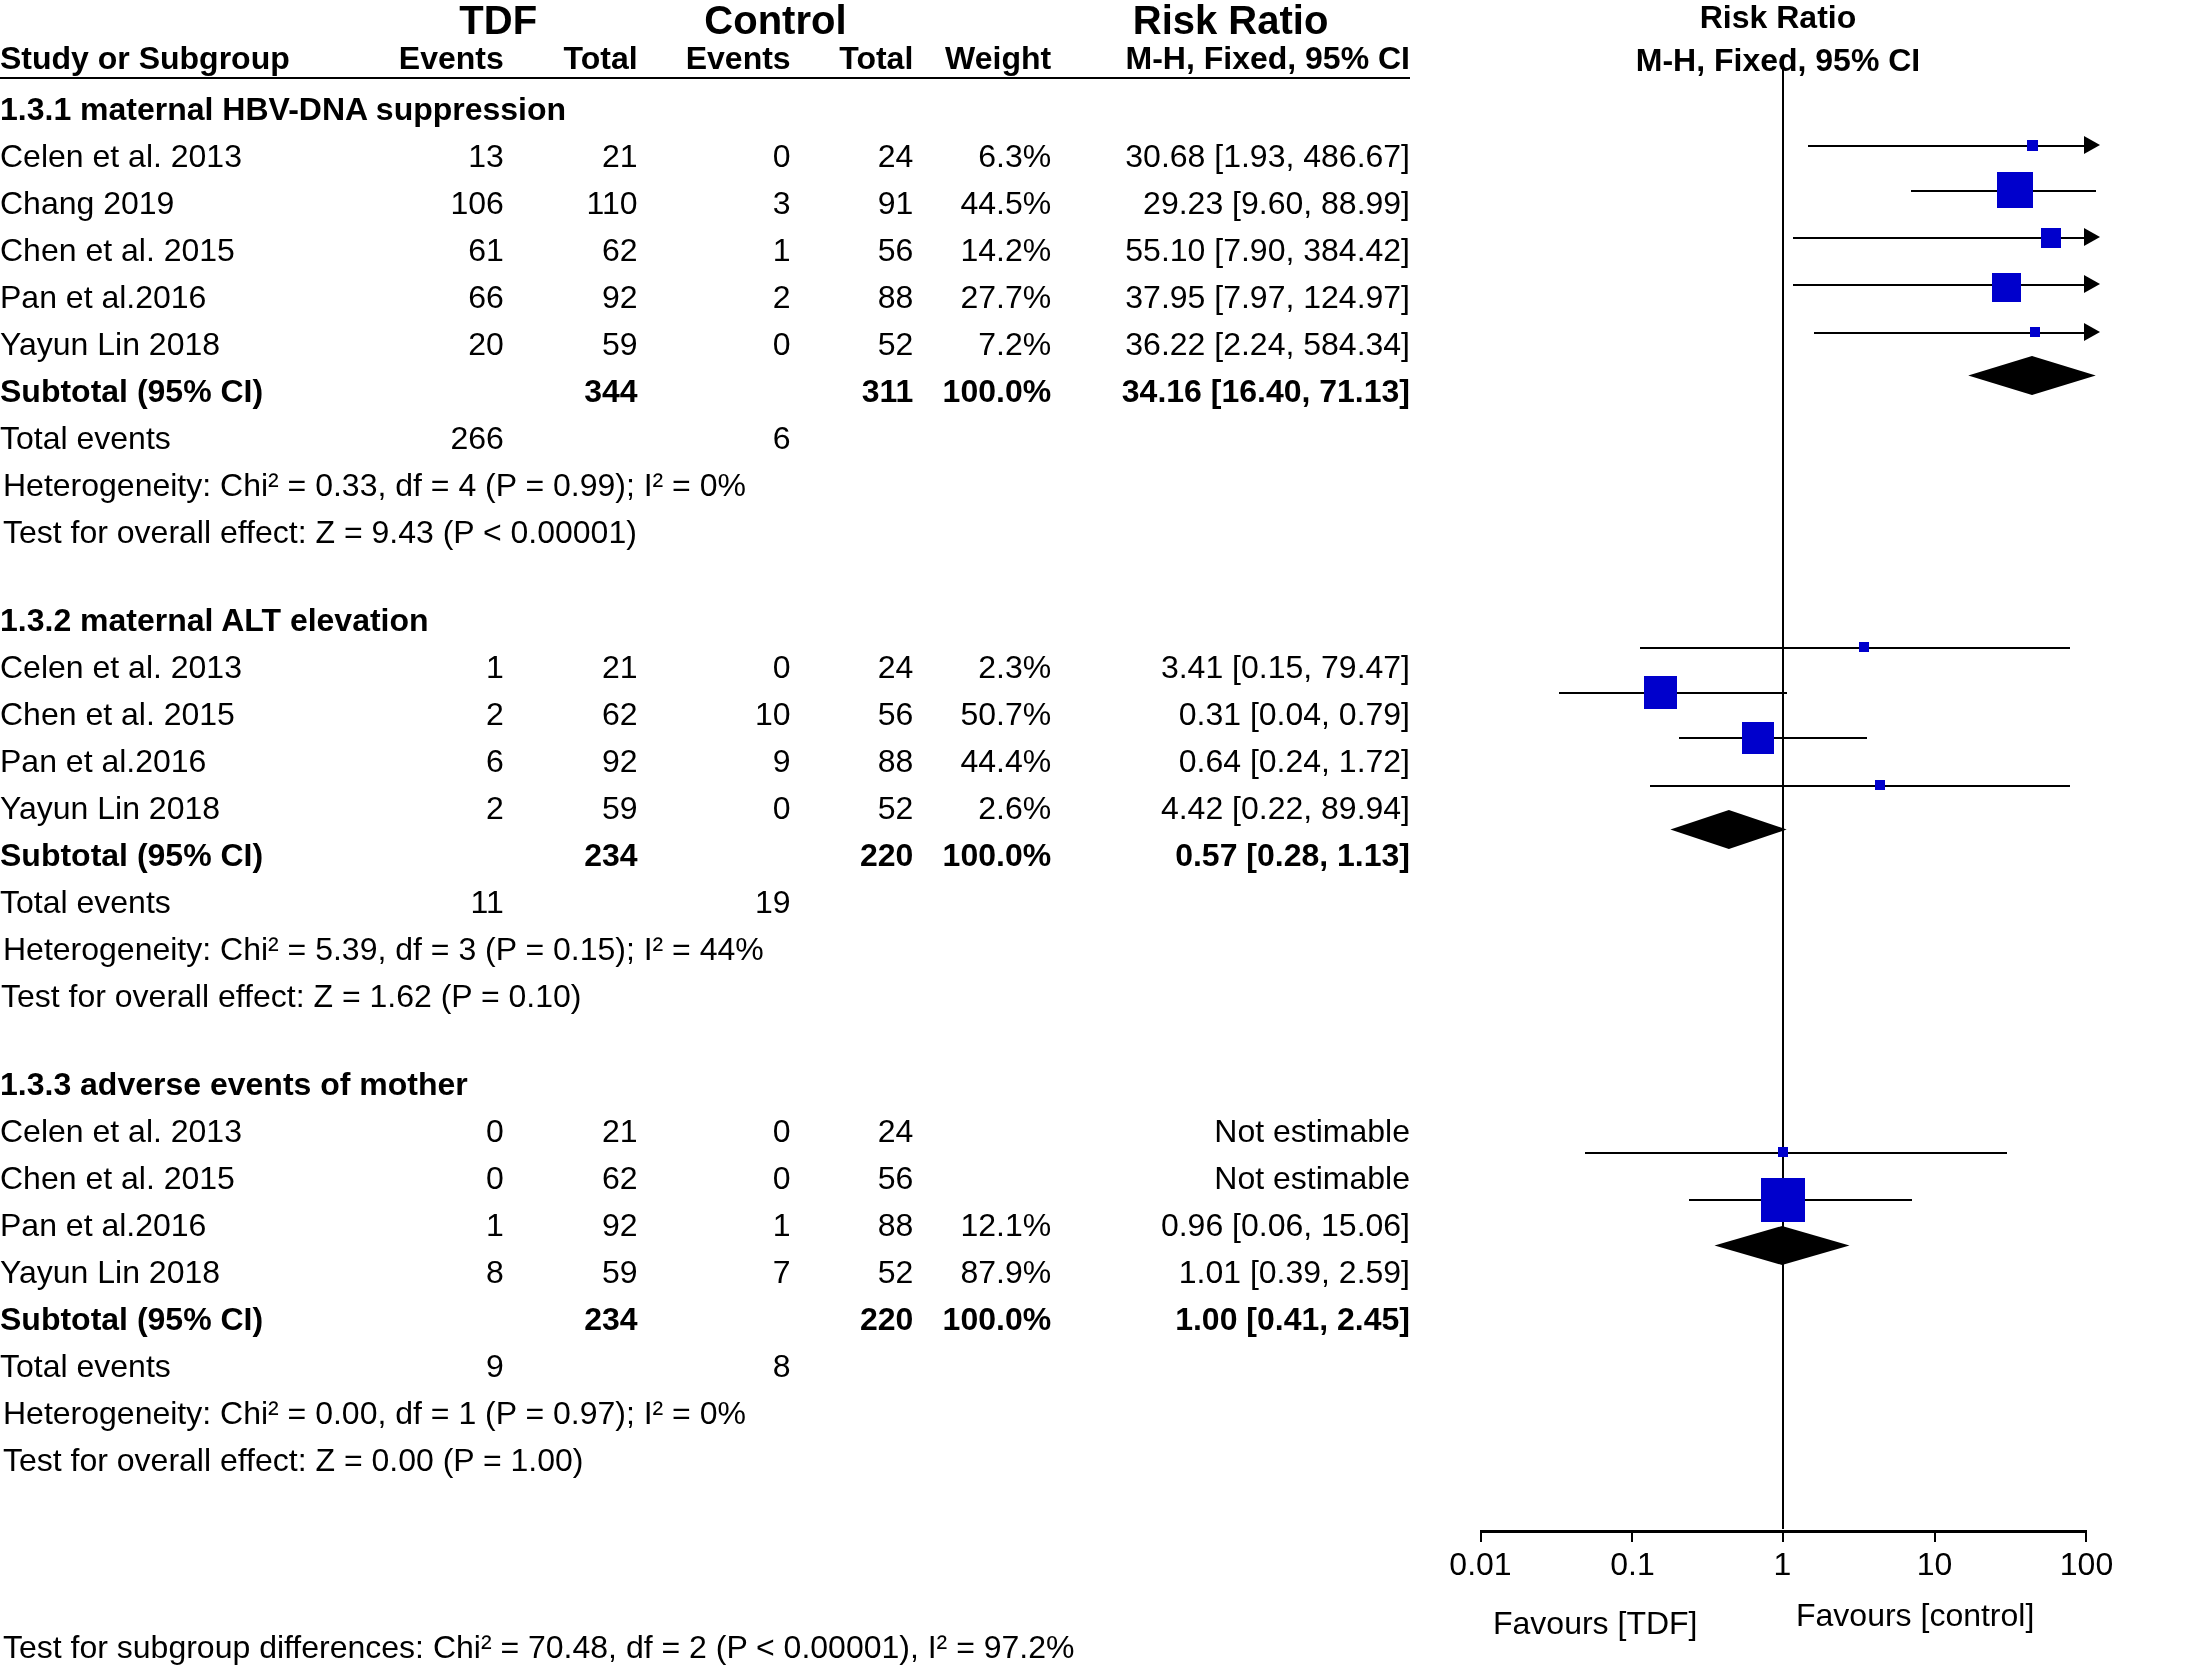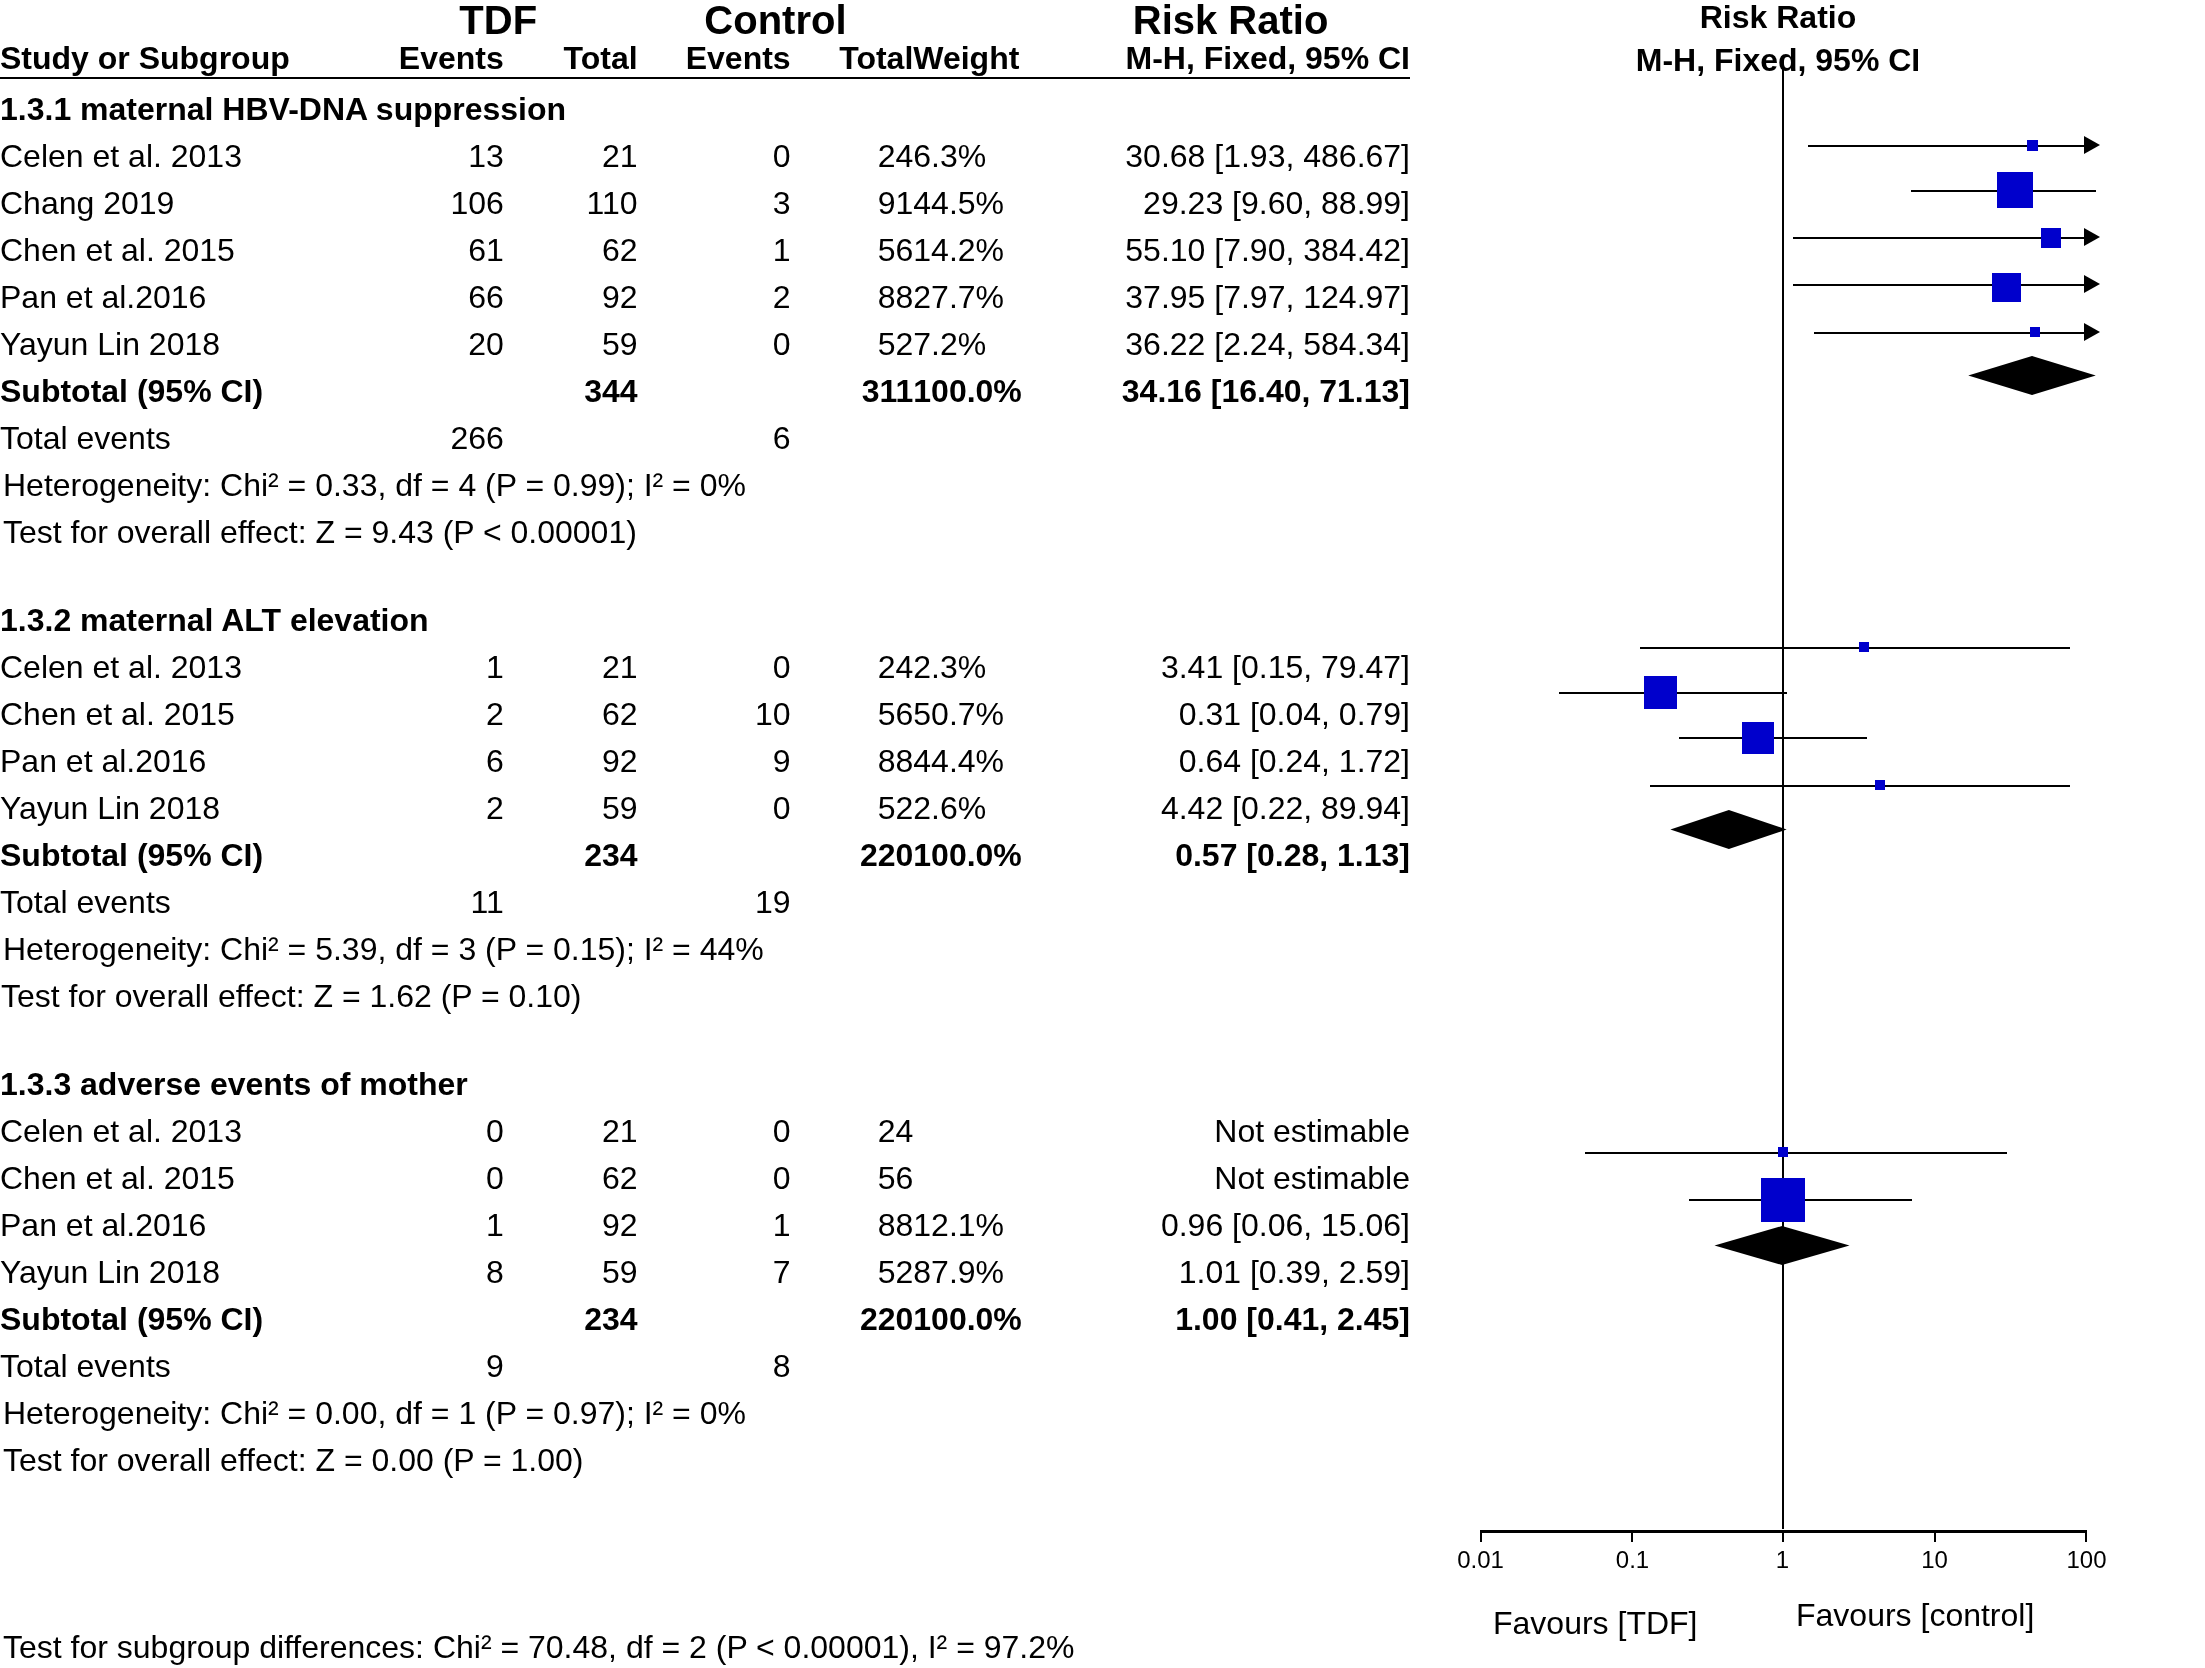--- a/index.html
+++ b/index.html
@@ -44,21 +44,21 @@
     font-size: 32px;
     border-bottom: 2.3px solid #000;
     padding-bottom: 3px;
   }
   .row-h { height: 47px; }
   .c-study { width: 354px; text-align: left; padding-left: 3px; margin-top: 42px; }
   .c-ev1  { width: 143px; text-align: right; padding-right: 19.6px; }
   .c-tot1 { width: 132px; text-align: right; padding-right: 18px; }
   .c-ev2  { width: 151px; text-align: right; padding-right: 19.6px; }
   .c-tot2 { width: 121px; text-align: right; padding-right: 16.6px; }
-  .c-wt   { width: 136px; text-align: left; padding-right: 16.6px; }
+  .c-wt   { width: 136px; text-align: right; padding-right: 16.6px; }
   .c-rr   { width: 354px; text-align: right; padding-right: 16.6px; }
   .bold { font-weight: bold; }
   .sub-head { font-weight: bold; }
   .note-row td { font-weight: normal; }
 
   
   .plot {
     position: absolute;
     left: 1350px;
     top: 0;
@@ -100,21 +100,21 @@
   .tick {
     position: absolute;
     width: 2.3px;
     height: 12px;
     background: #000;
     top: 1530px;
   }
   .tick-label {
     position: absolute;
     top: 1546px;
-    font-size: 24px;
+    font-size: 32px;
     text-align: center;
     width: 121px;
   }
   .favours {
     position: absolute;
     top: 1597px;
     font-size: 32px;
   }
   .footer-note {
     position: absolute;

